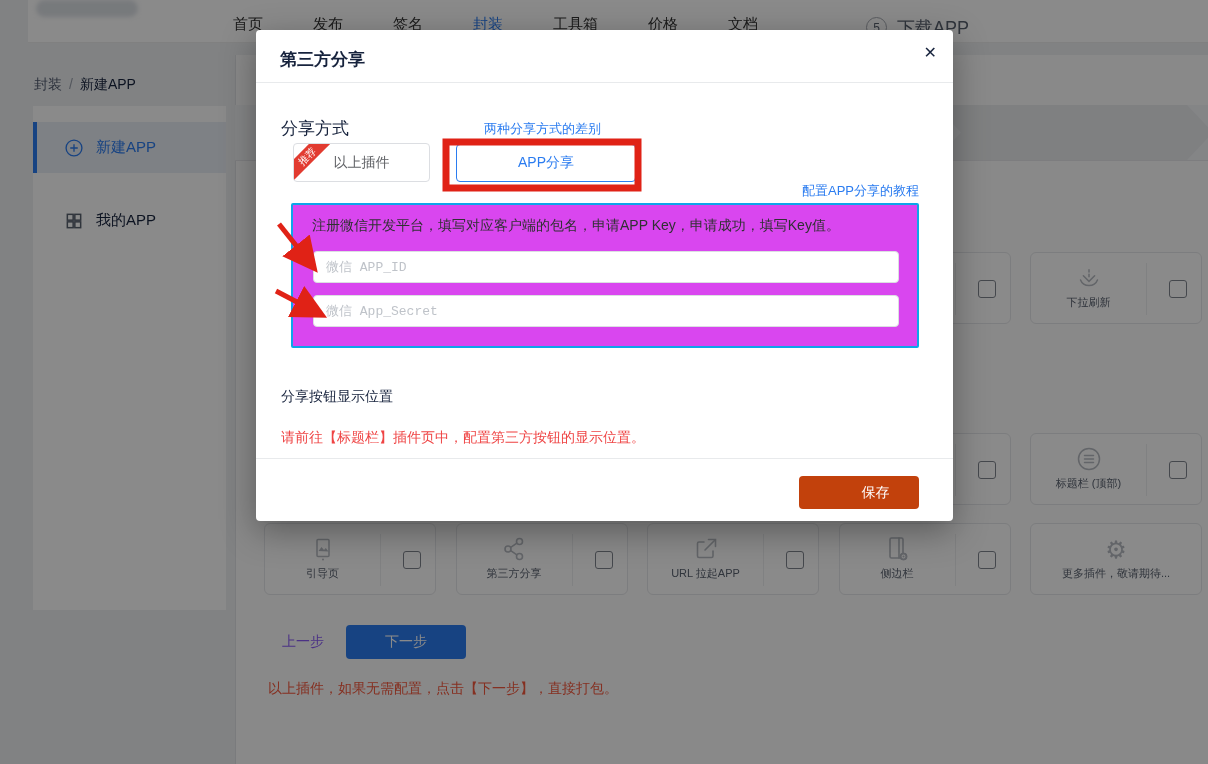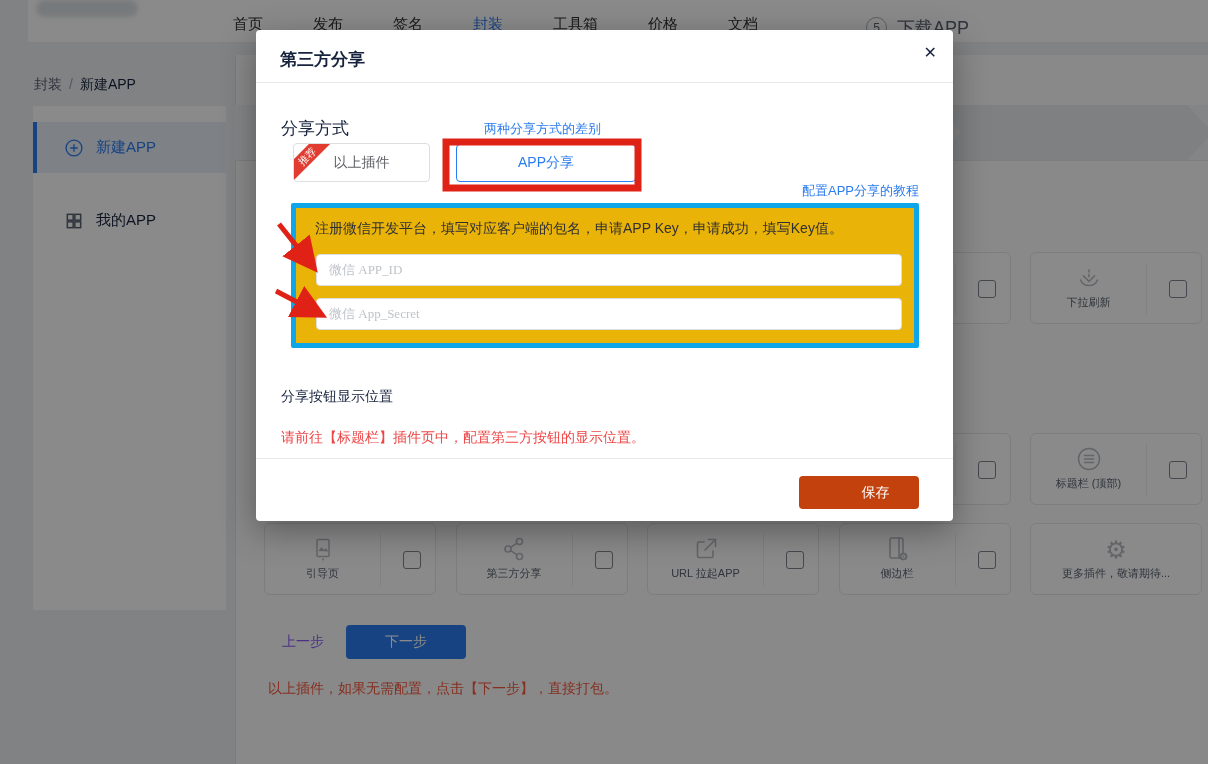--- a/index.html
+++ b/index.html
@@ -53,24 +53,24 @@
   .m-hline{position:absolute;left:0;top:52px;width:100%;height:1px;background:#e8eaec;}
   .m-sharelabel{position:absolute;left:25px;top:87px;font-size:17px;color:#17233d;}
   .m-difflink{position:absolute;left:228px;top:90px;font-size:13px;color:#2b7cf0;cursor:pointer;}
   .tab-sys{position:absolute;left:37px;top:113px;width:137px;height:39px;background:#fff;border:1px solid #dcdee2;border-radius:4px;
     font-size:14px;color:#606266;cursor:pointer;overflow:hidden;}
   .ribbon{position:absolute;top:5px;left:-16px;width:58px;transform:rotate(-45deg);background:#e23b30;color:#fff;
     font-size:10px;text-align:center;line-height:15px;}
   .tab-app{position:absolute;left:200px;top:114px;width:180px;height:38px;background:#fff;border:1px solid #2b7cf0;border-radius:4px;
     font-size:14px;color:#2b7cf0;cursor:pointer;}
   .m-tutlink{position:absolute;right:34px;top:152px;font-size:13px;color:#2b7cf0;cursor:pointer;padding-left:19px;}
-  .m-panel{position:absolute;left:35px;top:173px;width:628px;height:145px;border:5px solid #0ea5e9;border-radius:2px;box-sizing:border-box;background:#eab308;}
+  .m-panel{position:absolute;left:35px;top:173px;width:628px;height:145px;border:2px solid #0ea5e9;border-radius:2px;box-sizing:border-box;background:#d946ef;}
   .m-instruction{position:absolute;left:19px;top:12px;font-size:14px;color:#303133;}
   .m-input{position:absolute;left:20px;width:586px;height:32px;border:1px solid #dcdee2;border-radius:4px;box-sizing:border-box;
-    padding:0 12px;font-size:13px;color:#303133;outline:none;font-family:Liberation Serif, serif;}
+    padding:0 12px;font-size:13px;color:#303133;outline:none;font-family:Liberation Mono, monospace;}
   .m-input::placeholder{color:#bfc3c9;}
   .m-input.i1{top:46px;}
   .m-input.i2{top:90px;}
   .m-poslabel{position:absolute;left:25px;top:358px;font-size:14px;color:#17233d;}
   .m-posnote{position:absolute;left:25px;top:399px;font-size:14px;color:#ef4444;}
   .m-fline{position:absolute;left:0;top:428px;width:100%;height:1px;background:#e8eaec;}
   .m-save{position:absolute;left:543px;top:446px;width:120px;height:33px;background:#c2410c;color:#fff;border:none;border-radius:4px;
     font-size:14px;cursor:pointer;padding-left:39px;}
   
   .annot{position:absolute;inset:0;z-index:20;pointer-events:none;}

